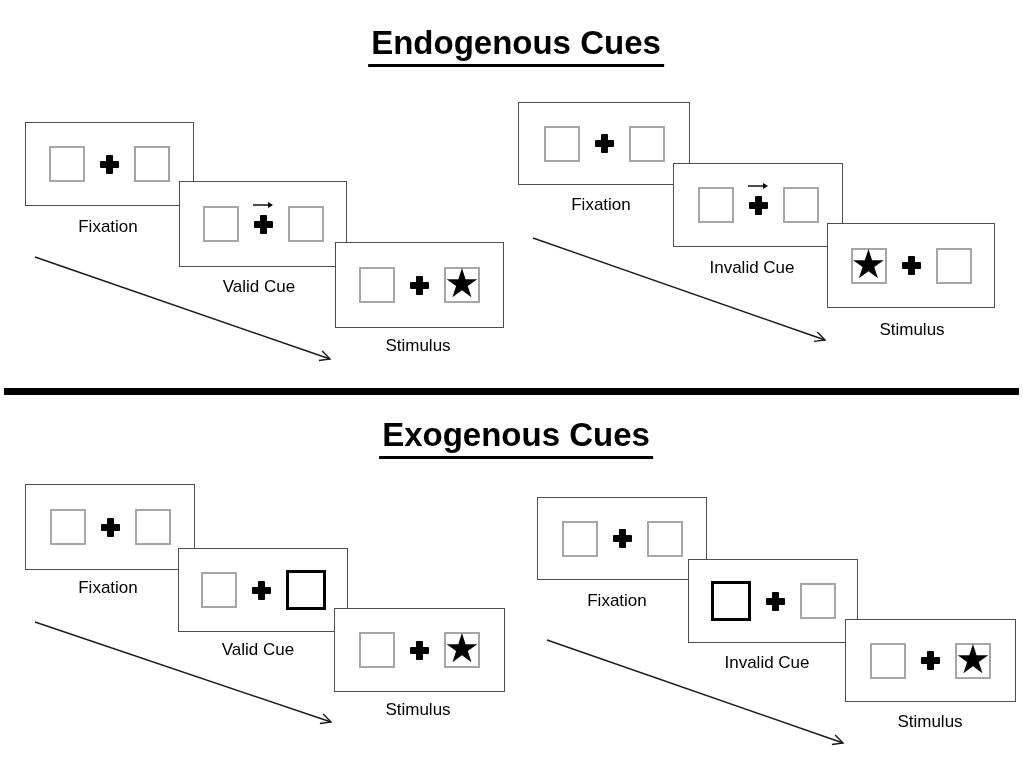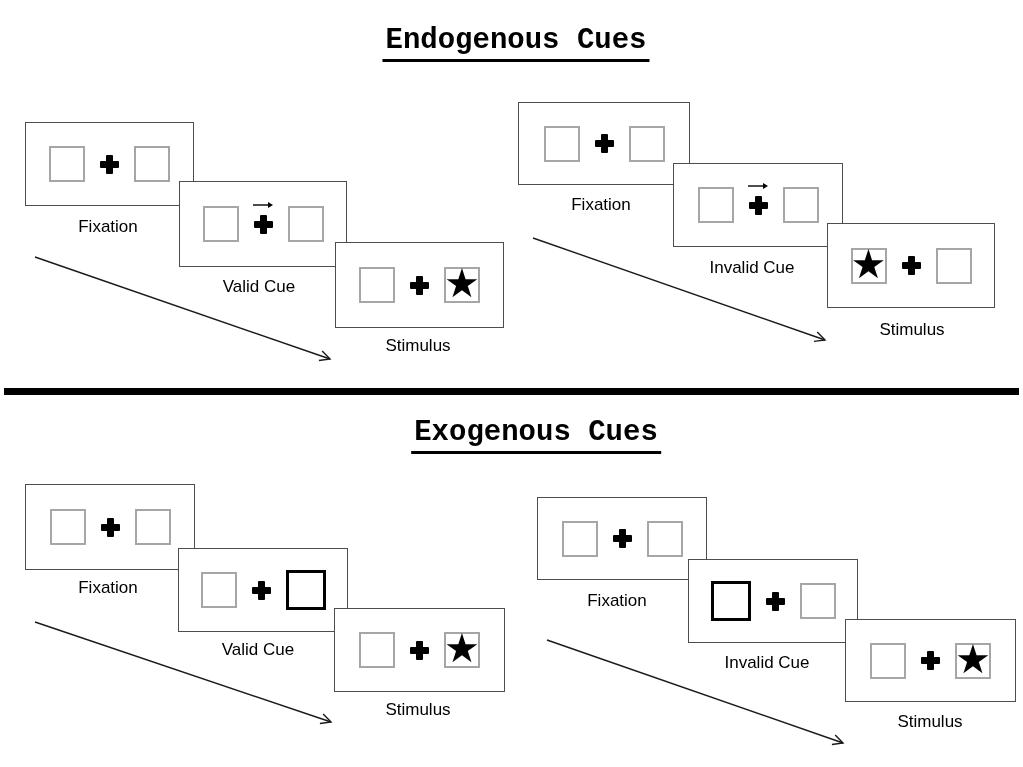--- a/index.html
+++ b/index.html
@@ -2,22 +2,22 @@
 <html><head>
 <meta charset="utf-8">
 <style>
   html,body{margin:0;padding:0;background:#ffffff;}
   #stage{
     position:relative;width:1023px;height:767px;background:#ffffff;
     font-family:"Liberation Sans",sans-serif;color:#000;overflow:hidden;
   }
   .title{
     position:absolute;transform:translateX(-50%);
-    font-size:29px;font-weight:bold;white-space:nowrap;
-    border-bottom:3px solid #000;padding:0 3px 2px 3px;font-family:Liberation Mono, monospace;
+    font-size:33px;font-weight:bold;white-space:nowrap;
+    border-bottom:3px solid #000;padding:0 3px 2px 3px;
   }
   .divider{
     position:absolute;left:4px;right:4px;top:388px;height:7px;background:#000;
   }
   .panel{
     position:absolute;background:#fff;border:1px solid #4d4d4d;
     box-sizing:border-box;display:flex;align-items:center;justify-content:center;gap:15px;
   }
   .pF{z-index:1}.pC{z-index:2}.pS{z-index:3}
   .sq{
@@ -52,21 +52,21 @@
       </marker>
     </defs>
     <line x1="35" y1="257" x2="330" y2="359" stroke="#1a1a1a" stroke-width="1.4" marker-end="url(#ah)"></line>
     <line x1="533" y1="238" x2="825" y2="340" stroke="#1a1a1a" stroke-width="1.4" marker-end="url(#ah)"></line>
     <line x1="35" y1="622" x2="331" y2="722" stroke="#1a1a1a" stroke-width="1.4" marker-end="url(#ah)"></line>
     <line x1="547" y1="640" x2="843" y2="743" stroke="#1a1a1a" stroke-width="1.4" marker-end="url(#ah)"></line>
   </svg>
 
   <div class="title" style="left:516px;top:24px">Endogenous Cues</div>
   <div class="divider"></div>
-  <div class="title" style="left:536px;top:416px">Exogenous Cues</div>
+  <div class="title" style="left:516px;top:416px">Exogenous Cues</div>
 
   <div>
     <div class="panel pF" style="left:25px;top:122px;width:169px;height:84px">
       <div class="sq"></div>
       <div class="cross">
           <div class="bh"></div>
           <div class="bv"></div>
         </div>
       <div class="sq"></div>
     </div>

